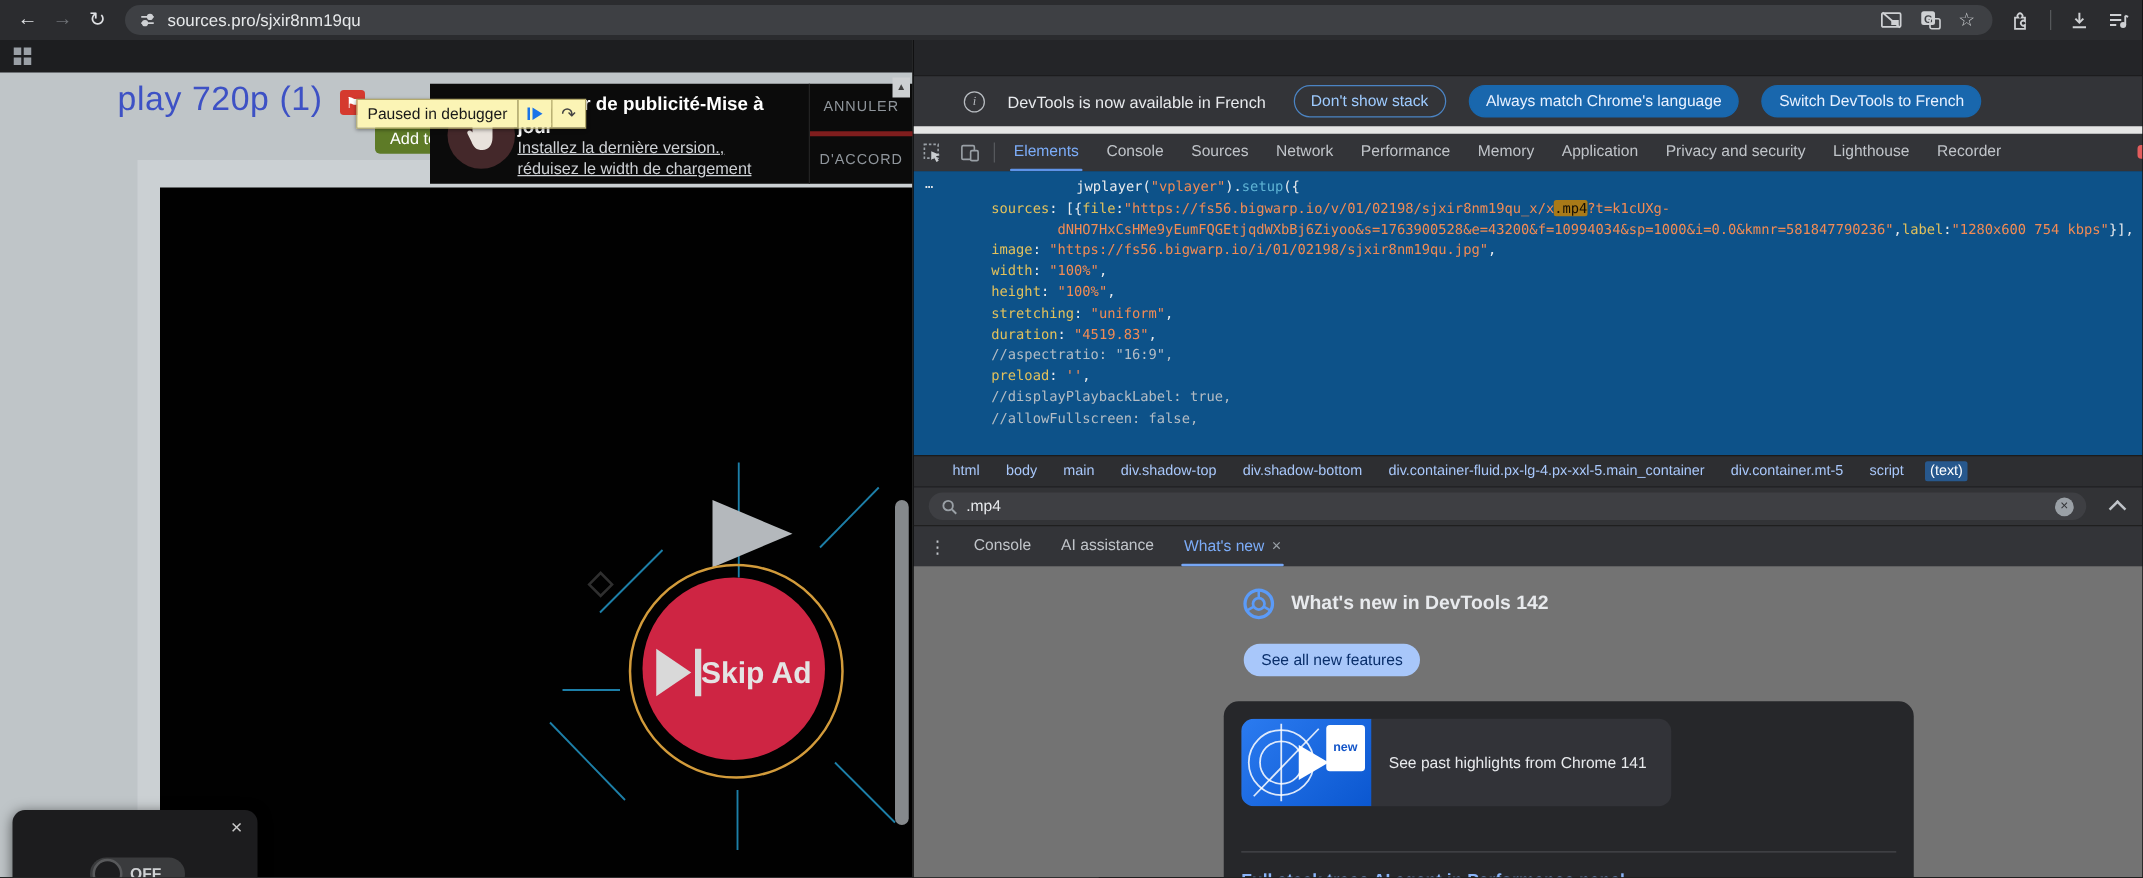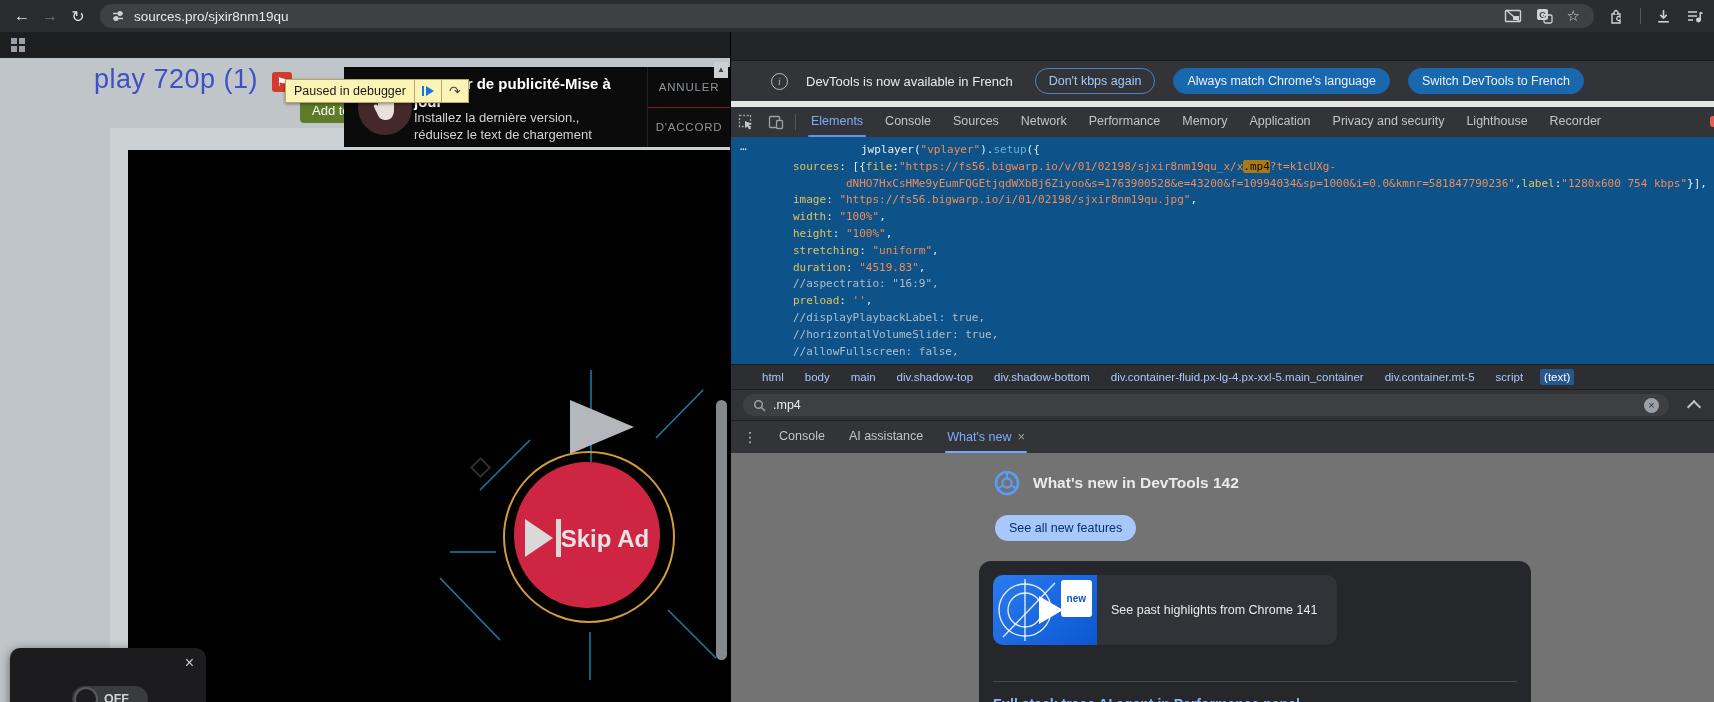--- a/index.html
+++ b/index.html
@@ -25,26 +25,26 @@
   .flag{position:absolute;left:272px;top:40px;width:20px;height:20px;background:#d53a2f;border-radius:3px;
         color:#fff;font-size:12px;line-height:20px;text-align:center;}
   .addto{position:absolute;left:300px;top:67px;height:24px;padding:0 12px;background:#5e7b27;border-radius:4px;
          color:#fff;font-size:13px;line-height:24px;z-index:1;}
   
   .adpop{position:absolute;left:344px;top:35px;width:386px;height:80px;background:#0b0b0b;z-index:2;}
   .hand-circle{position:absolute;left:14px;top:14px;width:54px;height:54px;border-radius:50%;
                background:#44282a;display:flex;align-items:center;justify-content:center;}
   .ad-title1{position:absolute;left:96px;top:8px;font-size:15px;font-weight:bold;color:#fff;}
   .ad-title2{position:absolute;left:70px;top:26px;font-size:15px;font-weight:bold;color:#fff;}
-  .ad-body{position:absolute;left:70px;top:42px;font-size:13px;color:#cfd2d6;line-height:17px;}
+  .ad-body{position:absolute;left:70px;top:42px;font-size:13px;color:#cfd2d6;line-height:17px;text-decoration:underline;}
   .ad-btns{position:absolute;right:0;top:0;width:82px;height:80px;border-left:1px solid #222;
            display:flex;flex-direction:column;}
   .ad-btn{flex:1;display:flex;align-items:center;justify-content:center;color:#8f959b;
           font-size:11.5px;letter-spacing:.8px;}
-  .ad-btn:first-child{border-bottom:1px solid #7f1d1d;}
+  .ad-btn:first-child{border-bottom:4px solid #7f1d1d;}
   
   .dbg-tip{position:absolute;left:285px;top:47px;display:flex;height:22px;z-index:3;
            border:1px solid #b3a96a;box-shadow:0 1px 3px rgba(0,0,0,.4);}
   .dbg-label{background:#fbf4b5;color:#1a1a1a;font-size:12.5px;line-height:22px;padding:0 8px;}
   .dbg-cell{width:26px;background:#fbf4b5;border-left:1px solid #b3a96a;display:flex;
             align-items:center;justify-content:center;}
   .resume-ic{display:flex;align-items:center;}
   .resume-bar{width:2px;height:10px;background:#1a73e8;margin-right:2px;}
   .resume-tri{width:0;height:0;border-left:8px solid #1a73e8;border-top:5px solid transparent;border-bottom:5px solid transparent;}
   .step-ic{color:#444;font-size:14px;}
@@ -253,21 +253,21 @@
     <div class="adpop">
       <div class="hand-circle">
         <svg width="30" height="32" viewBox="0 0 30 32" fill="#e8e2dc">
             <path d="M8 14 V7 a2 2 0 0 1 4 0 V5 a2 2 0 0 1 4 0 v1 a2 2 0 0 1 4 0 v3 a2 2 0 0 1 4 0 v9 c0 6-3 10-8 10 s-7-2-9-7 l-3-6 c-1-2 2-4 4-1z"></path>
           </svg>
       </div>
       <div class="ad-title1">ueur de publicité-Mise à</div>
       <div class="ad-title2">jour</div>
       <div class="ad-body">
         <div>Installez la dernière version.,</div>
-        <div>réduisez le text de chargement</div>
+        <div>réduisez le width de chargement</div>
       </div>
       <div class="ad-btns">
         <div class="ad-btn">ANNULER</div>
         <div class="ad-btn">D'ACCORD</div>
       </div>
     </div>
 
     <div class="dbg-tip">
       <span class="dbg-label">Paused in debugger</span>
       <span class="dbg-cell">
@@ -292,21 +292,21 @@
     <span class="sb-arrow">▲</span>
     <div class="sb-thumb"></div>
   </div>
 
   <div class="devtools">
     <div class="dt-gap"></div>
 
     <div class="dt-infobar">
       <span class="info-ic">i</span>
       <span class="info-msg">DevTools is now available in French</span>
-      <span class="pill-btn pill-outline">Don't kbps again</span>
+      <span class="pill-btn pill-outline">Don't show stack</span>
       <span class="pill-btn pill-filled" ind="">Always match Chrome's language</span>
       <span class="pill-btn pill-filled">Switch DevTools to French</span>
     </div>
 
     <div class="dt-tabbar">
       <span class="ic">
         <svg width="16" height="16" viewBox="0 0 16 16">
             <rect x="1.5" y="1.5" width="11" height="11" fill="none" stroke="#9aa0a6" stroke-width="1.3" stroke-dasharray="2 1.6"></rect>
             <path d="M7 7 L14 10 L10.8 11 L13 14.5 L11.2 15.5 L9.2 12 L7 14z" fill="#c9cccf"></path>
           </svg>
@@ -338,21 +338,20 @@
           <div class="code-line ind2"><span class="tk-prop">sources</span><span class="tk-plain">: [{</span><span class="tk-prop">file</span><span class="tk-plain">:</span><span class="tk-str">"https://fs56.bigwarp.io/v/01/02198/sjxir8nm19qu_x/x</span><span class="tk-match">.mp4</span><span class="tk-str">?t=k1cUXg-</span></div>
           <div class="code-line ind3"><span class="tk-str">dNHO7HxCsHMe9yEumFQGEtjqdWXbBj6Ziyoo&amp;s=1763900528&amp;e=43200&amp;f=10994034&amp;sp=1000&amp;i=0.0&amp;kmnr=581847790236"</span><span class="tk-plain">,</span><span class="tk-prop">label</span><span class="tk-plain">:</span><span class="tk-str">"1280x600 754 kbps"</span><span class="tk-plain">}],</span></div>
           <div class="code-line ind2"><span class="tk-prop">image</span><span class="tk-plain">: </span><span class="tk-str">"https://fs56.bigwarp.io/i/01/02198/sjxir8nm19qu.jpg"</span><span class="tk-plain">,</span></div>
           <div class="code-line ind2"><span class="tk-prop">width</span><span class="tk-plain">: </span><span class="tk-str">"100%"</span><span class="tk-plain">,</span></div>
           <div class="code-line ind2"><span class="tk-prop">height</span><span class="tk-plain">: </span><span class="tk-str">"100%"</span><span class="tk-plain">,</span></div>
           <div class="code-line ind2"><span class="tk-prop">stretching</span><span class="tk-plain">: </span><span class="tk-str">"uniform"</span><span class="tk-plain">,</span></div>
           <div class="code-line ind2"><span class="tk-prop">duration</span><span class="tk-plain">: </span><span class="tk-str">"4519.83"</span><span class="tk-plain">,</span></div>
           <div class="code-line ind2"><span class="tk-cmt">//aspectratio: "16:9",</span></div>
           <div class="code-line ind2"><span class="tk-prop">preload</span><span class="tk-plain">: </span><span class="tk-str">''</span><span class="tk-plain">,</span></div>
           <div class="code-line ind2"><span class="tk-cmt">//displayPlaybackLabel: true,</span></div>
-          <div class="code-line ind2"><span class="tk-cmt">//horizontalVolumeSlider: true,</span></div>
           <div class="code-line ind2"><span class="tk-cmt">//allowFullscreen: false,</span></div>
         </div>
     </div>
 
     <div class="dt-crumbs">
       <span class="crumb">html</span>
         <span class="crumb">body</span>
         <span class="crumb">main</span>
         <span class="crumb">div.shadow-top</span>
         <span class="crumb">div.shadow-bottom</span>

